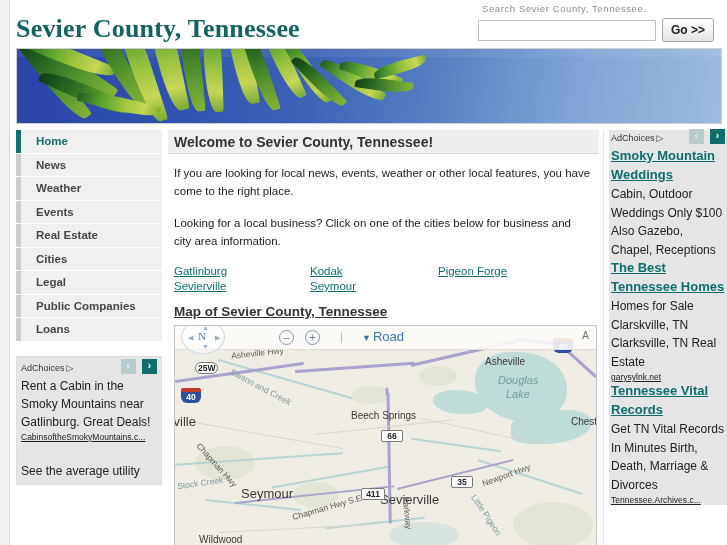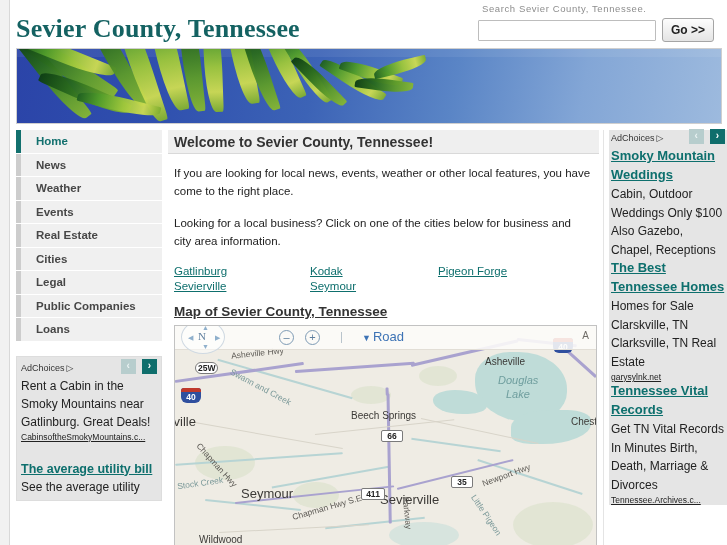--- a/index.html
+++ b/index.html
@@ -245,21 +245,20 @@
             <span class="arrow-btn dim">‹</span>
             <span class="arrow-btn">›</span>
           </span>
         </div>
 
         <div class="ad-body">Rent a Cabin in the Smoky Mountains near Gatlinburg. Great Deals!</div>
         <span class="ad-url">CabinsoftheSmokyMountains.c...</span>
 
         <div class="ad-sep"></div>
 
-        <a class="ad-title">The average utility bill</a>
         <div class="ad-body">See the average utility</div>
       </div>
 
     </div>
 
     <div id="maincol">
       <div id="main-head">Welcome to Sevier County, Tennessee!</div>
 
       <div id="main-body">
         <p class="para">If you are looking for local news, events, weather or other local features, you have come to the right place.</p>

